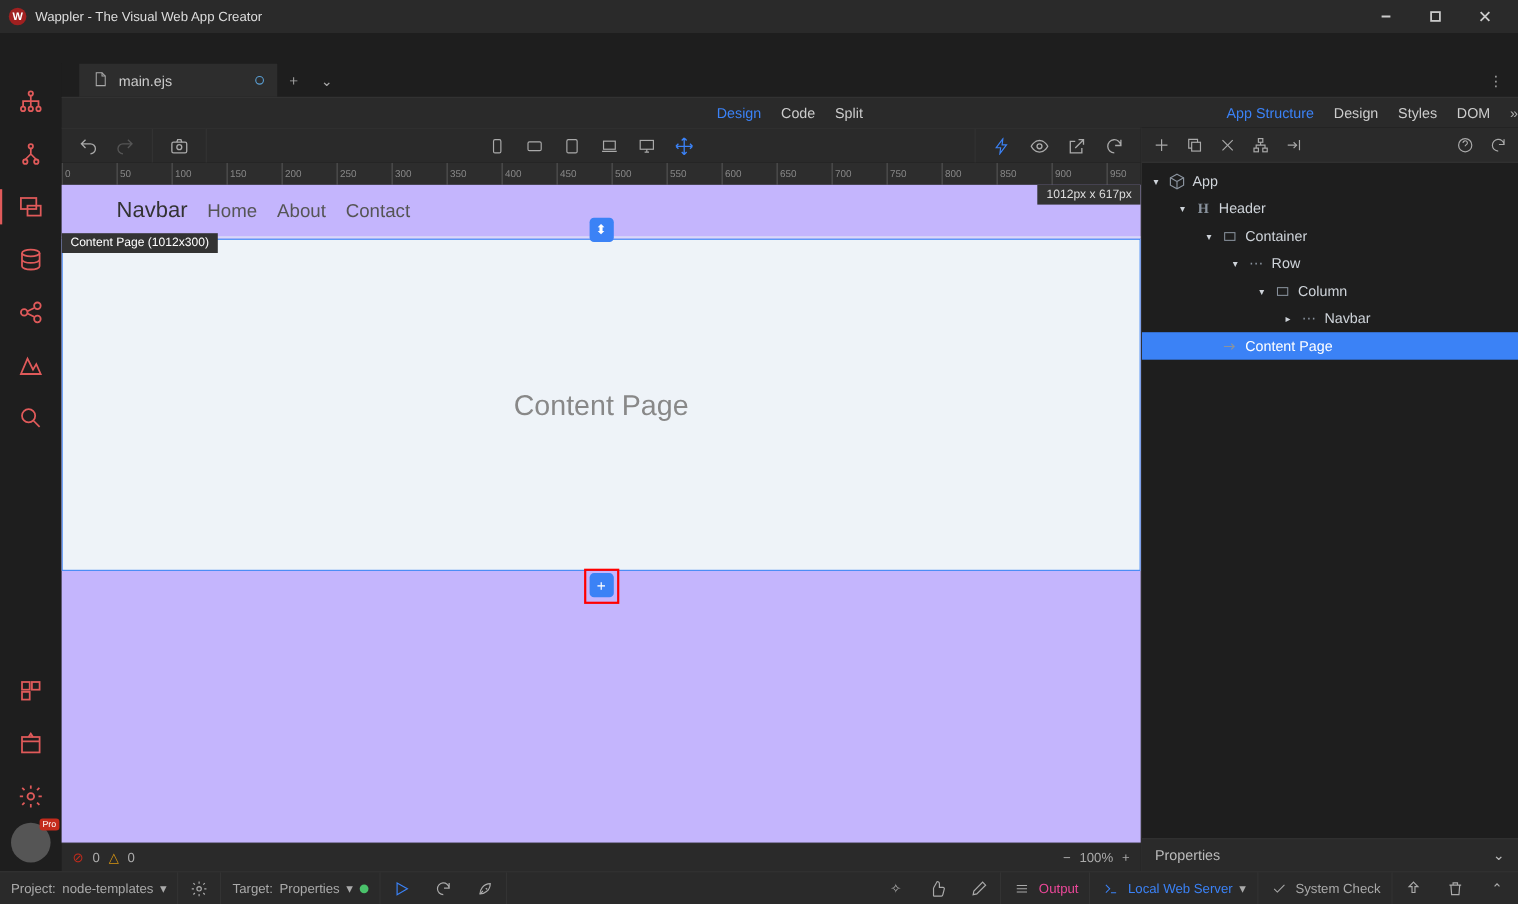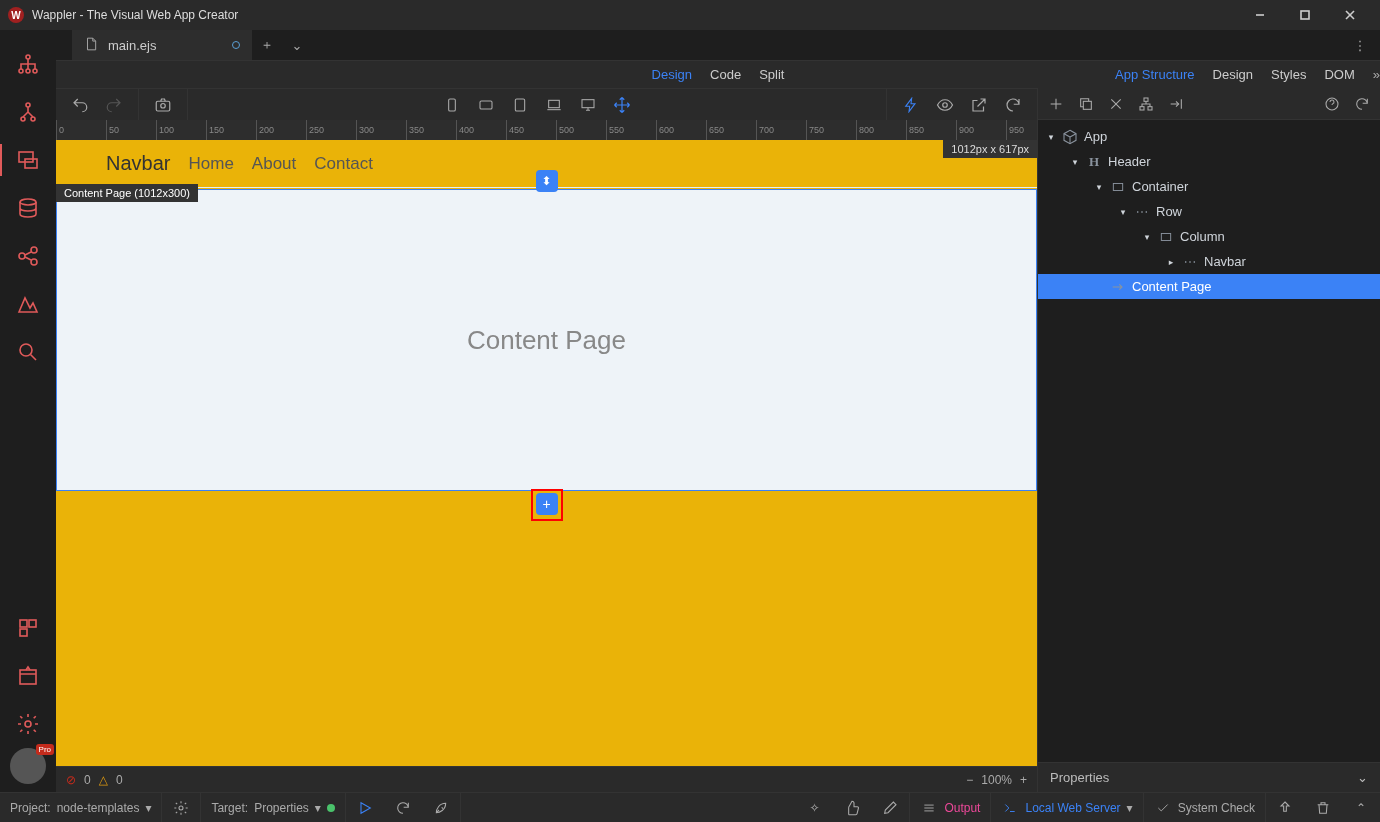--- a/index.html
+++ b/index.html
@@ -3,21 +3,21 @@
 <meta charset="utf-8">
 <style>
 * { margin: 0; padding: 0; box-sizing: border-box; font-family: 'Segoe UI', Tahoma, sans-serif; }
 body { background: #1e1e1e; color: #ccc; width: 1380px; height: 822px; overflow: hidden; font-size: 13px; display: flex; flex-direction: column; }
 .titlebar { height: 30px; background: #2a2a2a; display: flex; align-items: center; justify-content: space-between; padding: 0 8px 0 8px; }
 .titlebar-left { display: flex; align-items: center; gap: 8px; }
 .app-logo { width: 16px; height: 16px; background: #a02020; border-radius: 50%; display: flex; align-items: center; justify-content: center; color: white; font-size: 10px; font-weight: bold; }
 .titlebar-title { font-size: 12px; color: #ddd; }
 .window-controls { display: flex; gap: 0; }
 .window-btn { width: 45px; height: 30px; display: flex; align-items: center; justify-content: center; color: #ccc; cursor: pointer; }
-.main-area { flex: 1; display: flex; }
+.main-area { flex: 1; display: flex; margin-top: 28px; }
 .left-toolbar { width: 56px; background: #1e1e1e; display: flex; flex-direction: column; align-items: center; padding-top: 10px; gap: 0; }
 .left-tool { width: 56px; height: 48px; display: flex; align-items: center; justify-content: center; cursor: pointer; color: #e05a5a; position: relative; }
 .left-tool.active::before { content: ''; position: absolute; left: 0; top: 8px; bottom: 8px; width: 2px; background: #e05a5a; }
 .left-tool svg { width: 24px; height: 24px; }
 .left-spacer { flex: 1; }
 .left-avatar { width: 36px; height: 36px; border-radius: 50%; background: #555; margin-bottom: 8px; position: relative; overflow: visible; }
 .left-avatar::after { content: 'Pro'; position: absolute; top: -4px; right: -8px; background: #c42b1c; color: white; font-size: 8px; padding: 1px 3px; border-radius: 3px; }
 .center-col { flex: 1; display: flex; flex-direction: column; }
 .tabs-bar { height: 30px; background: #1e1e1e; display: flex; align-items: center; }
 .tabs-left-pad { width: 16px; }
@@ -42,21 +42,21 @@
 .tb2-group.border-r { border-right: 1px solid #333; }
 .tb2-btn { width: 28px; height: 28px; display: flex; align-items: center; justify-content: center; color: #aaa; cursor: pointer; }
 .tb2-btn.disabled { color: #555; }
 .tb2-btn.active { color: #3b82f6; }
 .tb2-spacer { flex: 1; }
 .device-icons { display: flex; gap: 6px; }
 .device-icons .dev { width: 28px; height: 28px; display: flex; align-items: center; justify-content: center; color: #aaa; cursor: pointer; }
 .canvas-area { flex: 1; display: flex; flex-direction: column; background: #1e1e1e; position: relative; }
 .ruler-h { height: 20px; background: #2d2d2d; display: flex; overflow: hidden; position: relative; font-size: 9px; color: #888; }
 .ruler-h .tick { position: absolute; top: 0; height: 100%; border-left: 1px solid #555; padding-left: 2px; display:flex; align-items:center; }
-.canvas-viewport { flex: 1; background: #eab308; position: relative; overflow: hidden; }
+.canvas-viewport { flex: 1; background: #c4b5fd; position: relative; overflow: hidden; }
 .canvas-dim-badge { position: absolute; top: 0; right: 0; background: #333; color: #ddd; font-size: 11px; padding: 3px 8px; z-index: 5;}
 .preview-navbar { height: 48px; display: flex; align-items: center; gap: 18px; padding: 0 50px; font-size: 17px; color: #555; border-bottom: 1px solid #e6eef6; }
 .preview-navbar .brand { font-size: 20px; color: #333; }
 .content-page-label-badge { position: absolute; top: 44px; left: 0; background: #333; color: #fff; font-size: 11px; padding: 3px 8px; z-index: 5; }
 .add-up-btn { position: absolute; top: 30px; left: 50%; transform: translateX(-50%); width: 22px; height: 22px; background: #3b82f6; border-radius: 4px; display: flex; align-items: center; justify-content: center; color: white; font-size: 12px; cursor: pointer; z-index: 4; }
 .content-page-area { position: absolute; top: 49px; left: 0; right: 0; height: 302px; background: #eef3f8; border: 1px solid #3b82f6; display: flex; align-items: center; justify-content: center; }
 .content-page-text { font-size: 26px; color: #888; }
 .add-down-btn { position: absolute; top: 353px; left: 50%; transform: translateX(-50%); width: 22px; height: 22px; background: #3b82f6; border-radius: 4px; display: flex; align-items: center; justify-content: center; color: white; font-size: 14px; cursor: pointer; z-index: 4; }
 .add-down-highlight { position: absolute; top: 349px; left: calc(50% - 16px); width: 32px; height: 32px; border: 2px solid red; z-index: 5; pointer-events: none; }
 .status-strip { height: 26px; background: #2a2a2a; display: flex; align-items: center; padding: 0 10px; gap: 10px; font-size: 12px; color: #aaa; border-top: 1px solid #333; justify-content: space-between; }

